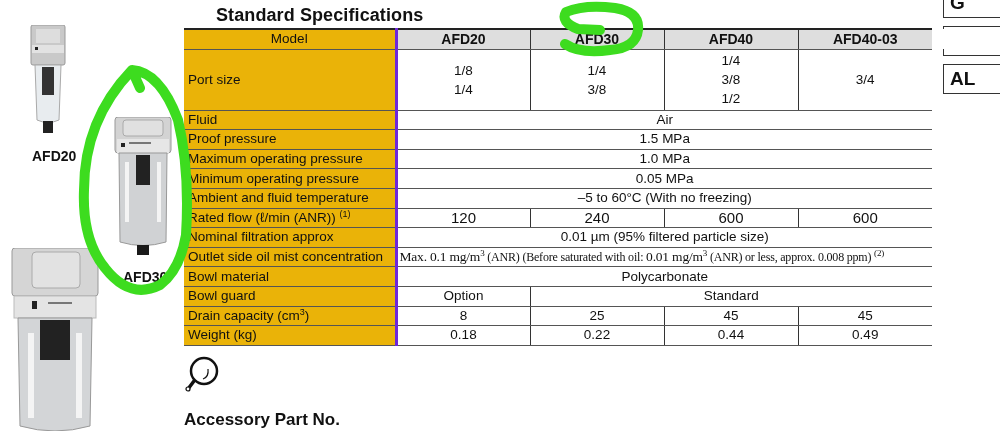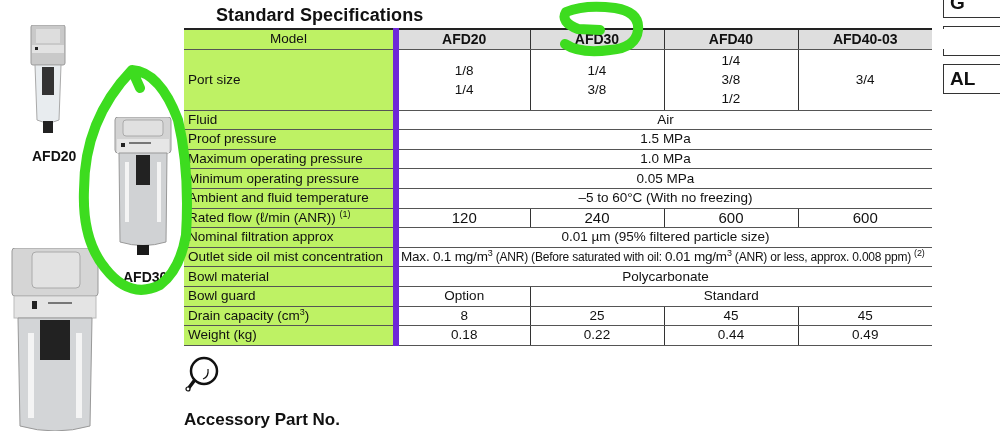--- a/index.html
+++ b/index.html
@@ -19,28 +19,28 @@
   }
   .spec-table td, .spec-table th {
     border-bottom: 1.5px solid #555;
     border-left: 1px solid #333;
     padding: 0 4px; height: 18.6px; line-height: 18px;
     text-align: center; white-space: nowrap; overflow: hidden;
     font-weight: normal;
   }
   .spec-table tr:first-child th { border-top: 2px solid #222; }
   .spec-table th.model-col-head, .spec-table td.label {
-    background: #bef264; border-left: none; text-align: left;
-    border-right: 6px solid #6d28d9;
+    background: #eab308; border-left: none; text-align: left;
+    border-right: 3px solid #6d28d9;
   }
   .spec-table th.model-col-head { text-align: center; }
   .spec-table th.model { background: #dedede; font-weight: bold; font-size: 14px; }
   .spec-table td.port { height: 60px; line-height: 19px; }
   .sup { font-size: 9px; vertical-align: super; line-height: 0; }
-  .oil { font-size: 12px; letter-spacing: -0.2px; }
+  .oil { font-size: 12px; letter-spacing: -0.2px; font-family: Liberation Serif, serif; }
   .oil .big { font-size: 13.5px; }
 
   .notes {
     position: absolute; left: 222px; top: 357px;
     font-size: 12.5px; line-height: 15px;
   }
   .magnifier { position: absolute; left: 185px; top: 355px; }
   .accessory {
     position: absolute; left: 184px; top: 410px;
     font-size: 17px; font-weight: bold; text-align: right;

